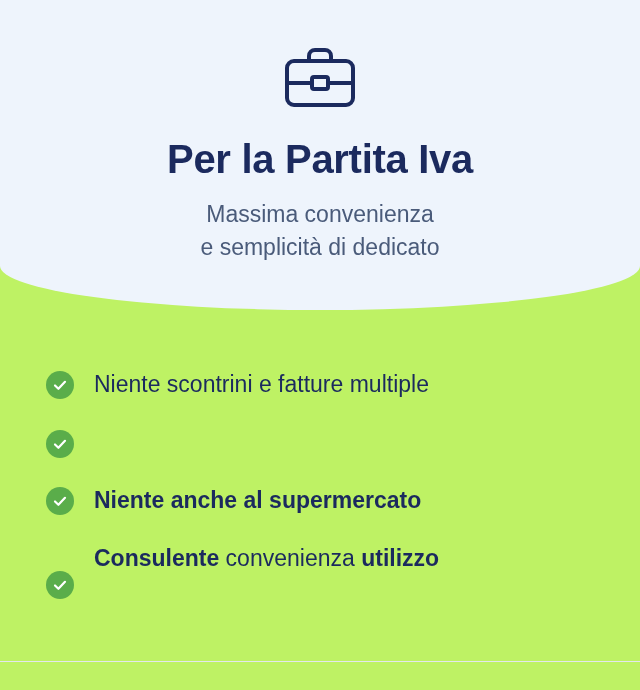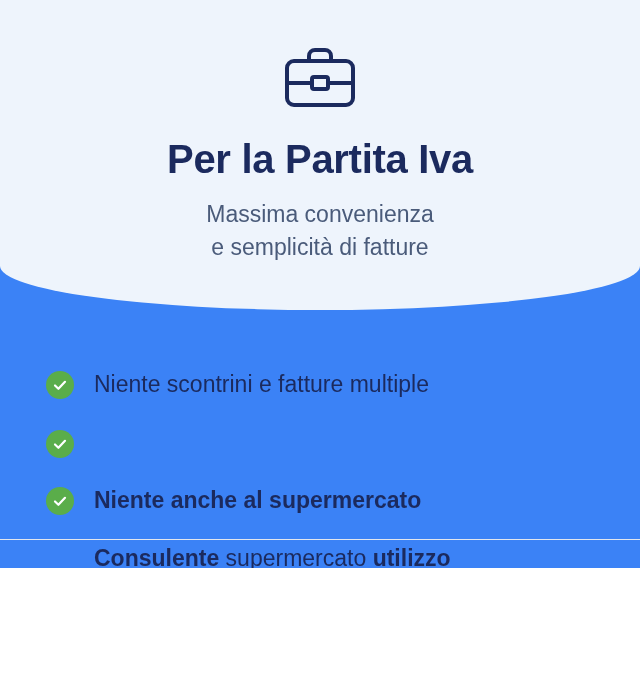--- a/index.html
+++ b/index.html
@@ -9,22 +9,22 @@
   body {
     width: 640px;
     height: 690px;
     background: #ffffff;
     font-family: "Liberation Sans", sans-serif;
     overflow: hidden;
   }
   .card {
     position: relative;
     width: 640px;
-    height: 568px;
-    background: #3b82f6;
+    height: 690px;
+    background: #bef264;
     overflow: hidden;
   }
   .hero {
     position: relative;
     width: 640px;
     height: 310px;
     background: #eef4fc;
     border-bottom-left-radius: 50% 44px;
     border-bottom-right-radius: 50% 44px;
     text-align: center;
@@ -111,21 +111,21 @@
       <svg width="76" height="66" viewBox="0 0 76 66" xmlns="http://www.w3.org/2000/svg">
         <rect x="5" y="17" width="66" height="44" rx="7" ry="7" fill="none" stroke="#1b2a5e" stroke-width="4"></rect>
         <path d="M27 17 V12 a6 6 0 0 1 6 -6 h10 a6 6 0 0 1 6 6 v5" fill="none" stroke="#1b2a5e" stroke-width="4"></path>
         <line x1="5" y1="39" x2="71" y2="39" stroke="#1b2a5e" stroke-width="4"></line>
         <rect x="30" y="33" width="16" height="12" rx="2" ry="2" fill="#eef4fc" stroke="#1b2a5e" stroke-width="4"></rect>
       </svg>
     </span>
     <h1 class="hero-title">Per la Partita Iva</h1>
     <p class="hero-sub">
       <span>Massima convenienza</span><br>
-      <span>e semplicità di fatture</span>
+      <span>e semplicità di dedicato</span>
     </p>
   </div>
 
   <div class="features">
 
     <div class="feature">
       <span class="check">
         <svg width="16" height="16" viewBox="0 0 16 16" xmlns="http://www.w3.org/2000/svg">
           <polyline points="3,8.5 6.4,11.8 13,4.8" fill="none" stroke="#ffffff" stroke-width="2.2" stroke-linecap="round" stroke-linejoin="round"></polyline>
         </svg>
@@ -149,19 +149,19 @@
       </span>
       <span class="ftext"><b>Niente anche al supermercato</b></span>
     </div>
 
     <div class="feature multiline">
       <span class="check">
         <svg width="16" height="16" viewBox="0 0 16 16" xmlns="http://www.w3.org/2000/svg">
           <polyline points="3,8.5 6.4,11.8 13,4.8" fill="none" stroke="#ffffff" stroke-width="2.2" stroke-linecap="round" stroke-linejoin="round"></polyline>
         </svg>
       </span>
-      <span class="ftext"><b>Consulente</b><span> supermercato </span><b>utilizzo</b></span>
+      <span class="ftext"><b>Consulente</b><span> convenienza </span><b>utilizzo</b></span>
     </div>
 
   </div>
 
   <div class="bottom-rule"></div>
 </div>
 
 </body></html>

